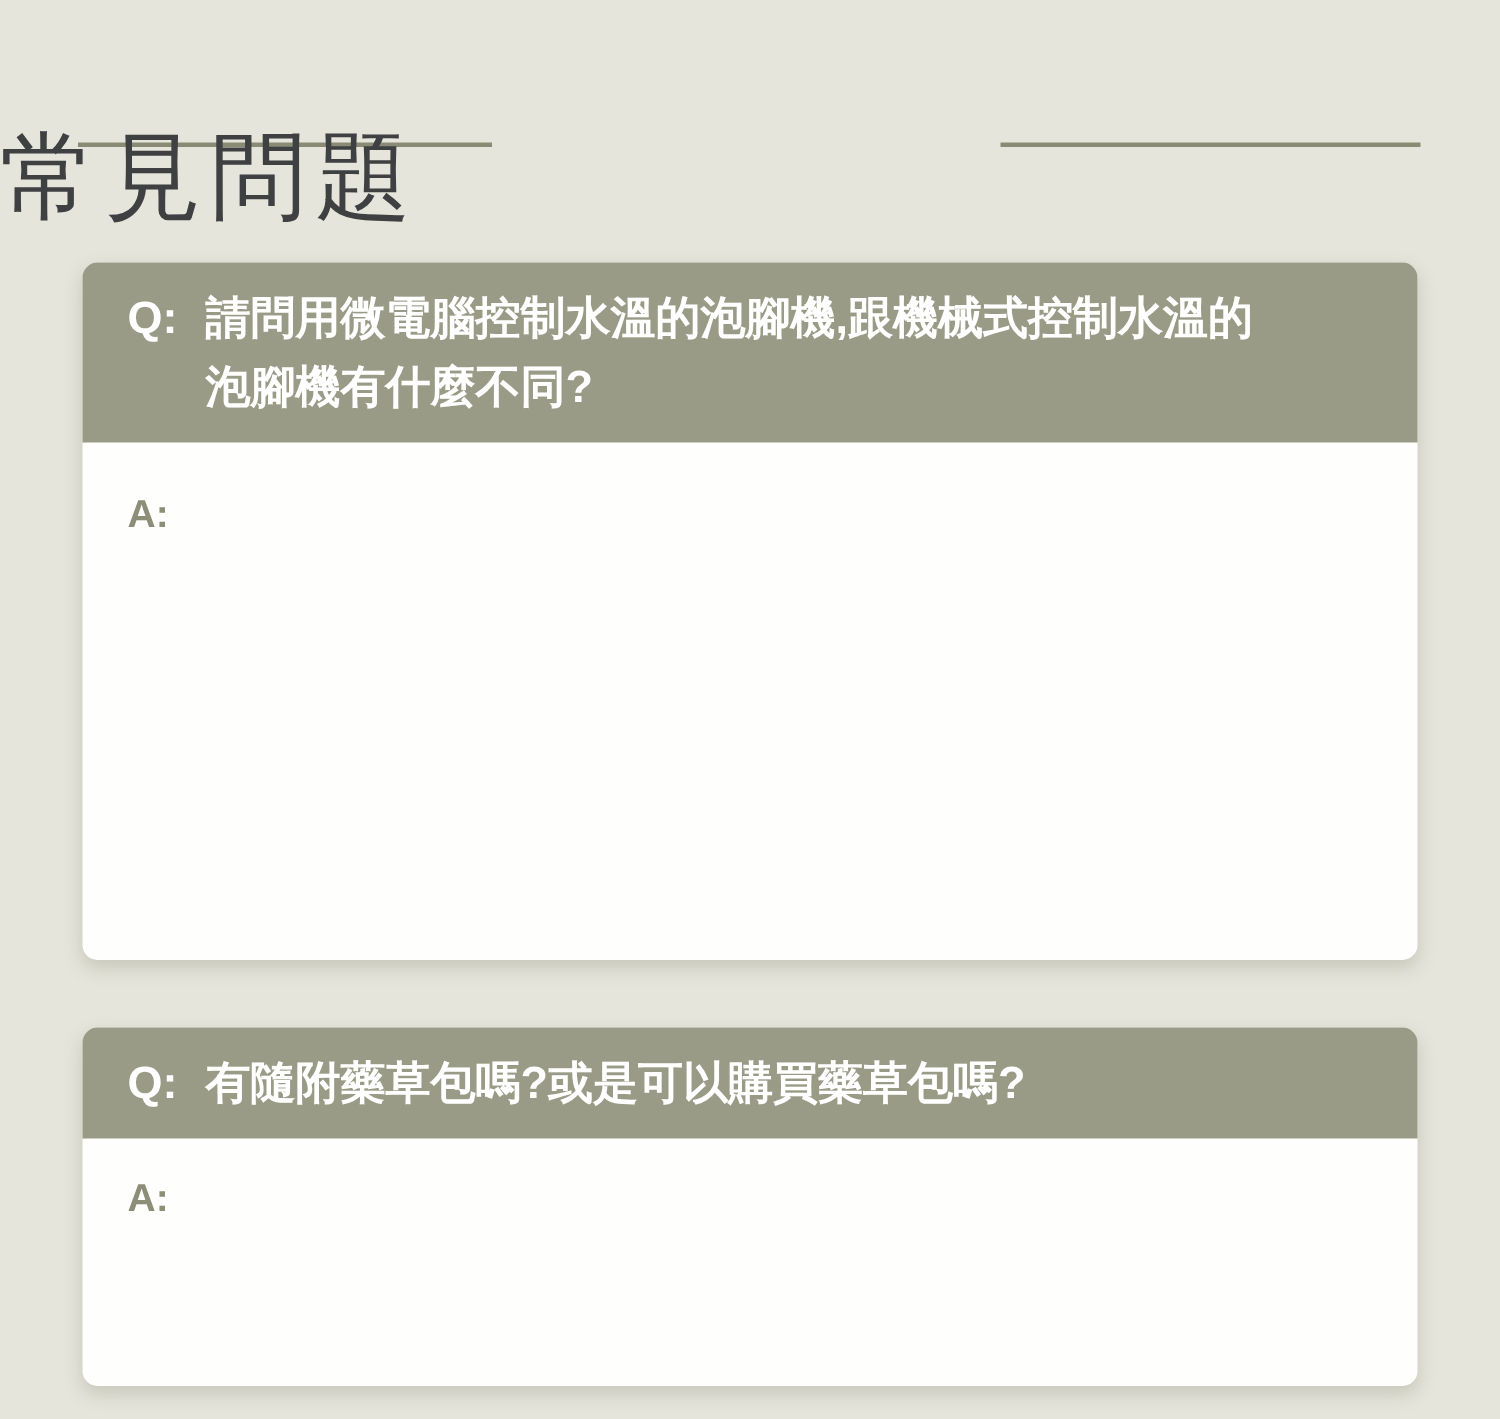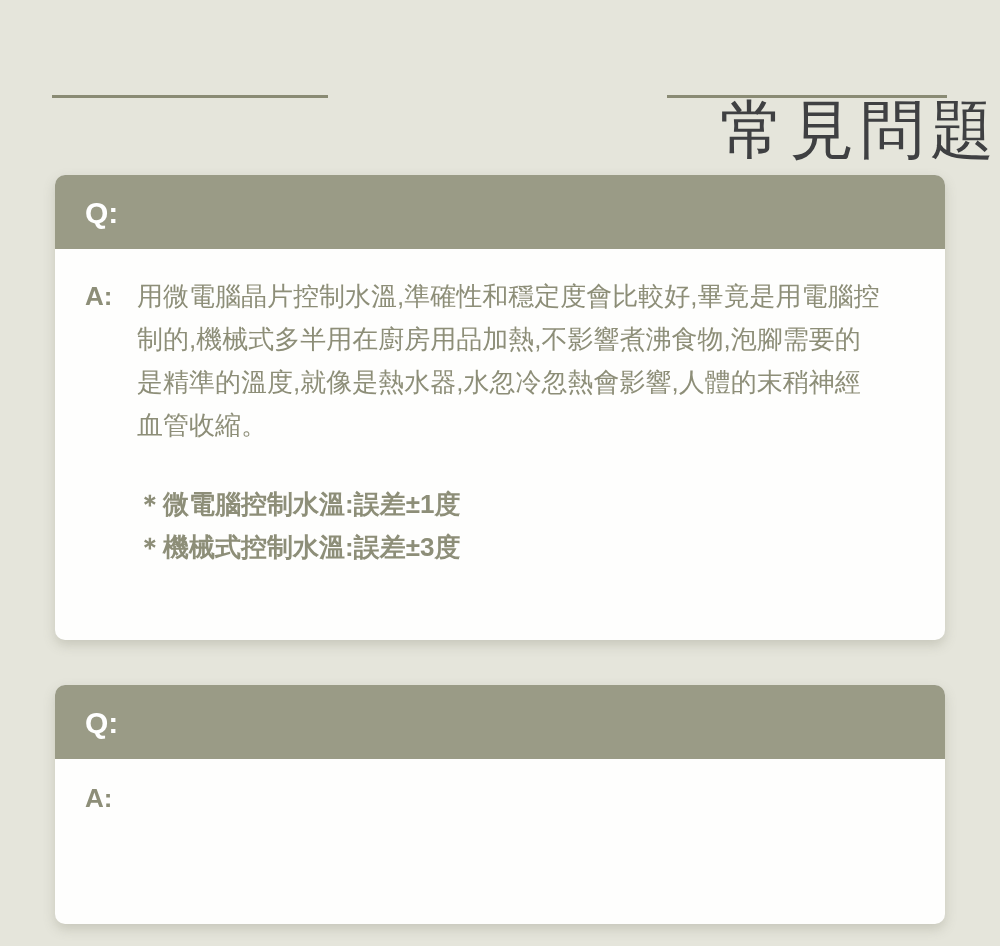--- a/index.html
+++ b/index.html
@@ -3,22 +3,22 @@
 <meta charset="utf-8">
 <style>
   html,body{margin:0;padding:0;}
   body{
     width:1000px;height:946px;position:relative;overflow:hidden;
     background:var(--page_bg,#e5e5db);
     font-family:"Liberation Sans","DejaVu Sans",sans-serif;
   }
   
   .page-title{
-    position:absolute;left:0;right:0;top:44px;
-    text-align:right;
+    position:absolute;left:0;right:0;top:32px;
+    text-align:left;
     font-family:Liberation Mono, monospace;
     font-size:64px;font-weight:500;letter-spacing:6px;
     color:var(--title_color,#3f4042);
   }
   .title-line{
     position:absolute;top:95px;height:3px;
     background:var(--line_color,#8a8b74);
   }
   .title-line.left{left:52px;width:276px;}
   .title-line.right{left:667px;width:280px;}
@@ -57,36 +57,29 @@
 </head>
 <body>
 
 <div class="title-line left"></div>
 <h1 class="page-title">常見問題</h1>
 <div class="title-line right"></div>
 
 <section class="card" id="card-1">
   <div class="q-row">
     <span class="q-label">Q:</span>
+    <div class="q-text">請問用微電腦控制水溫的泡腳機,跟機械式控制水溫的
+泡腳機有什麼不同?</div>
   </div>
   <div class="a-row">
     <span class="a-label">A:</span>
-    <div class="a-content">
-      <div class="a-text">用微電腦晶片控制水溫,準確性和穩定度會比較好,畢竟是用電腦控
-制的,機械式多半用在廚房用品加熱,不影響煮沸食物,泡腳需要的
-是精準的溫度,就像是熱水器,水忽冷忽熱會影響,人體的末稍神經
-血管收縮。</div>
-      <div class="notes">
-        <div class="note-line">＊微電腦控制水溫:誤差±1度</div>
-        <div class="note-line">＊機械式控制水溫:誤差±3度</div>
-      </div>
-    </div>
   </div>
 </section>
 
 <section class="card" id="card-2">
   <div class="q-row">
     <span class="q-label">Q:</span>
+    <div class="q-text">有隨附藥草包嗎?或是可以購買藥草包嗎?</div>
   </div>
   <div class="a-row">
     <span class="a-label">A:</span>
   </div>
 </section>
 
 </body></html>

